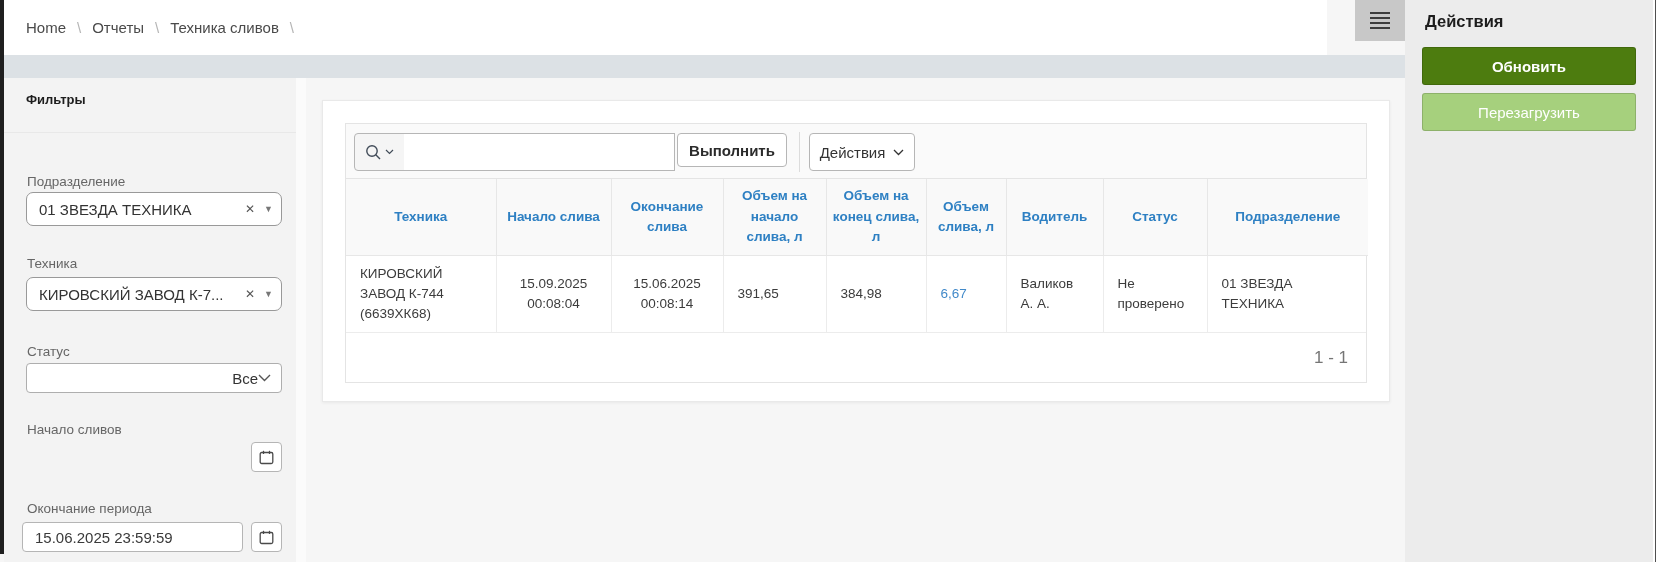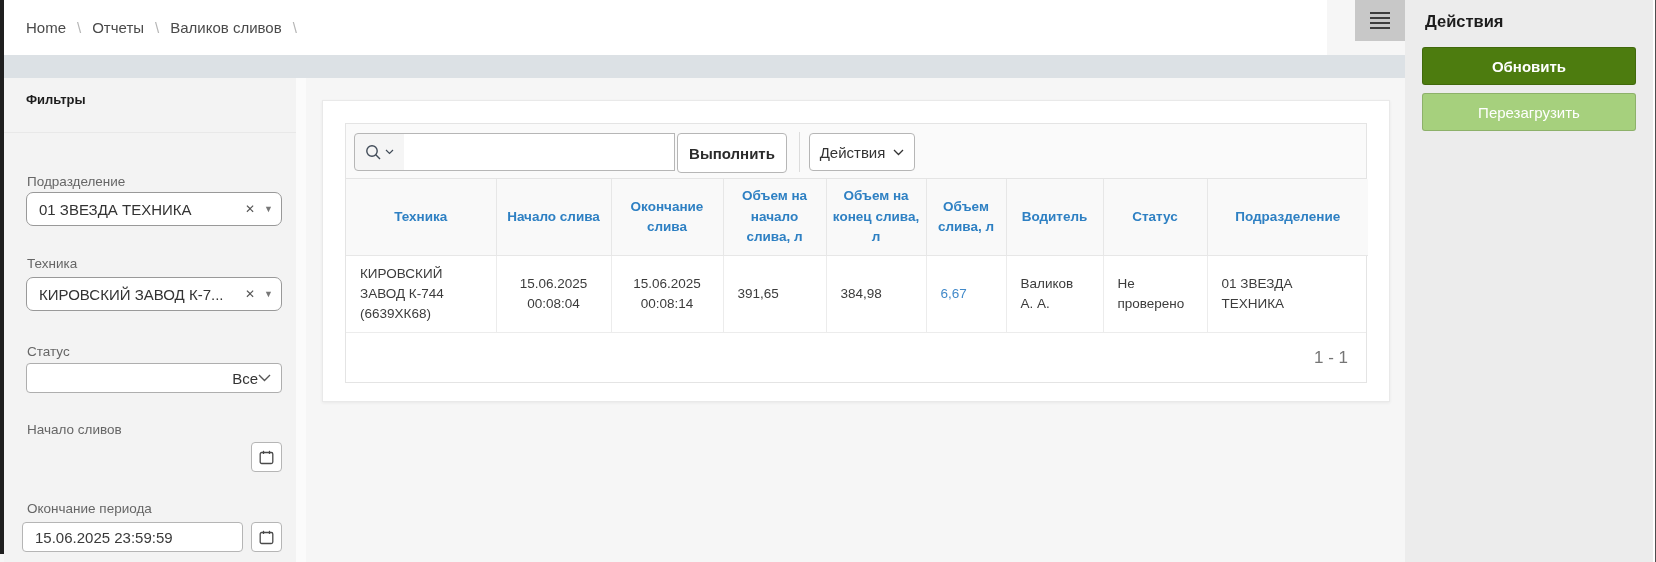--- a/index.html
+++ b/index.html
@@ -43,21 +43,21 @@
 
   
   .card { position:absolute; left:322px; top:100px; width:1068px; height:302px; background:#fff;
           border:1px solid #e9e9e9; box-shadow:0 1px 3px rgba(0,0,0,.06); }
   .ir { position:absolute; left:22px; top:22px; width:1022px; }
   .ir-toolbar { position:relative; height:56px; background:#fafafa; border:1px solid #e4e4e4; }
   .search-btn { position:absolute; left:8px; top:9px; width:51px; height:38px; background:#f5f5f5;
                 border:1px solid #b6b6b6; border-radius:4px 0 0 4px; display:flex; align-items:center; justify-content:center; gap:3px; cursor:pointer; }
   .search-input { position:absolute; left:58px; top:9px; width:271px; height:38px; border:1px solid #b6b6b6; border-left:none;
                   padding:0 10px; font-size:15px; font-family:inherit; color:#333; }
-  .go-btn { position:absolute; left:331px; top:9px; width:110px; height:40px; background:#fff; border:1px solid #b6b6b6;
+  .go-btn { position:absolute; left:331px; top:9px; width:110px; height:34px; background:#fff; border:1px solid #b6b6b6;
             border-radius:4px; font-weight:bold; font-size:15px; color:#2b2b2b; font-family:inherit; cursor:pointer; }
   .tb-sep { position:absolute; left:453px; top:8px; width:1px; height:40px; background:#dcdcdc; }
   .actions-btn { position:absolute; left:463px; top:9px; width:106px; height:38px; background:#fff; border:1px solid #b6b6b6;
                  border-radius:4px; font-size:15px; color:#333; font-family:inherit; cursor:pointer;
                  display:flex; align-items:center; justify-content:center; gap:8px; }
 
   .grid-wrap { border:1px solid #e4e4e4; margin-top:-1px; }
   table.grid { width:100%; border-collapse:collapse; table-layout:fixed; }
   .grid th { height:76px; background:#f9f9f9; color:#2e80c3; font-size:13.5px; font-weight:bold;
              text-align:center; vertical-align:middle; padding:6px; line-height:1.5;
@@ -87,21 +87,21 @@
 <body>
 
 <div class="edge-left"></div>
 
 <div class="topbar">
   <div class="breadcrumb">
     <span class="crumb">Home</span>
     <span class="sep">\</span>
     <span class="crumb">Отчеты</span>
     <span class="sep">\</span>
-    <span class="crumb">Валиков сливов</span>
+    <span class="crumb">Техника сливов</span>
     <span class="sep">\</span>
   </div>
 </div>
 <div class="band"></div>
 <button class="menu-btn">
   <i></i>
     <i></i>
     <i></i>
     <i></i>
 </button>
@@ -199,21 +199,21 @@
             <th>Объем на конец слива, л</th>
             <th>Объем слива, л</th>
             <th>Водитель</th>
             <th>Статус</th>
             <th>Подразделение</th>
           </tr>
         </thead>
         <tbody>
           <tr>
             <td>КИРОВСКИЙ ЗАВОД К-744 (6639ХК68)</td>
-            <td class="ctr">15.06.2025 00:08:04</td>
+            <td class="ctr">15.09.2025 00:08:04</td>
             <td class="ctr">15.06.2025 00:08:14</td>
             <td>391,65</td>
             <td>384,98</td>
             <td><a>6,67</a></td>
             <td><span class="wrap-narrow">Валиков А. А.</span></td>
             <td><span class="wrap-narrow">Не проверено</span></td>
             <td><span class="wrap-mid">01 ЗВЕЗДА ТЕХНИКА</span></td>
           </tr>
         </tbody>
       </table>

